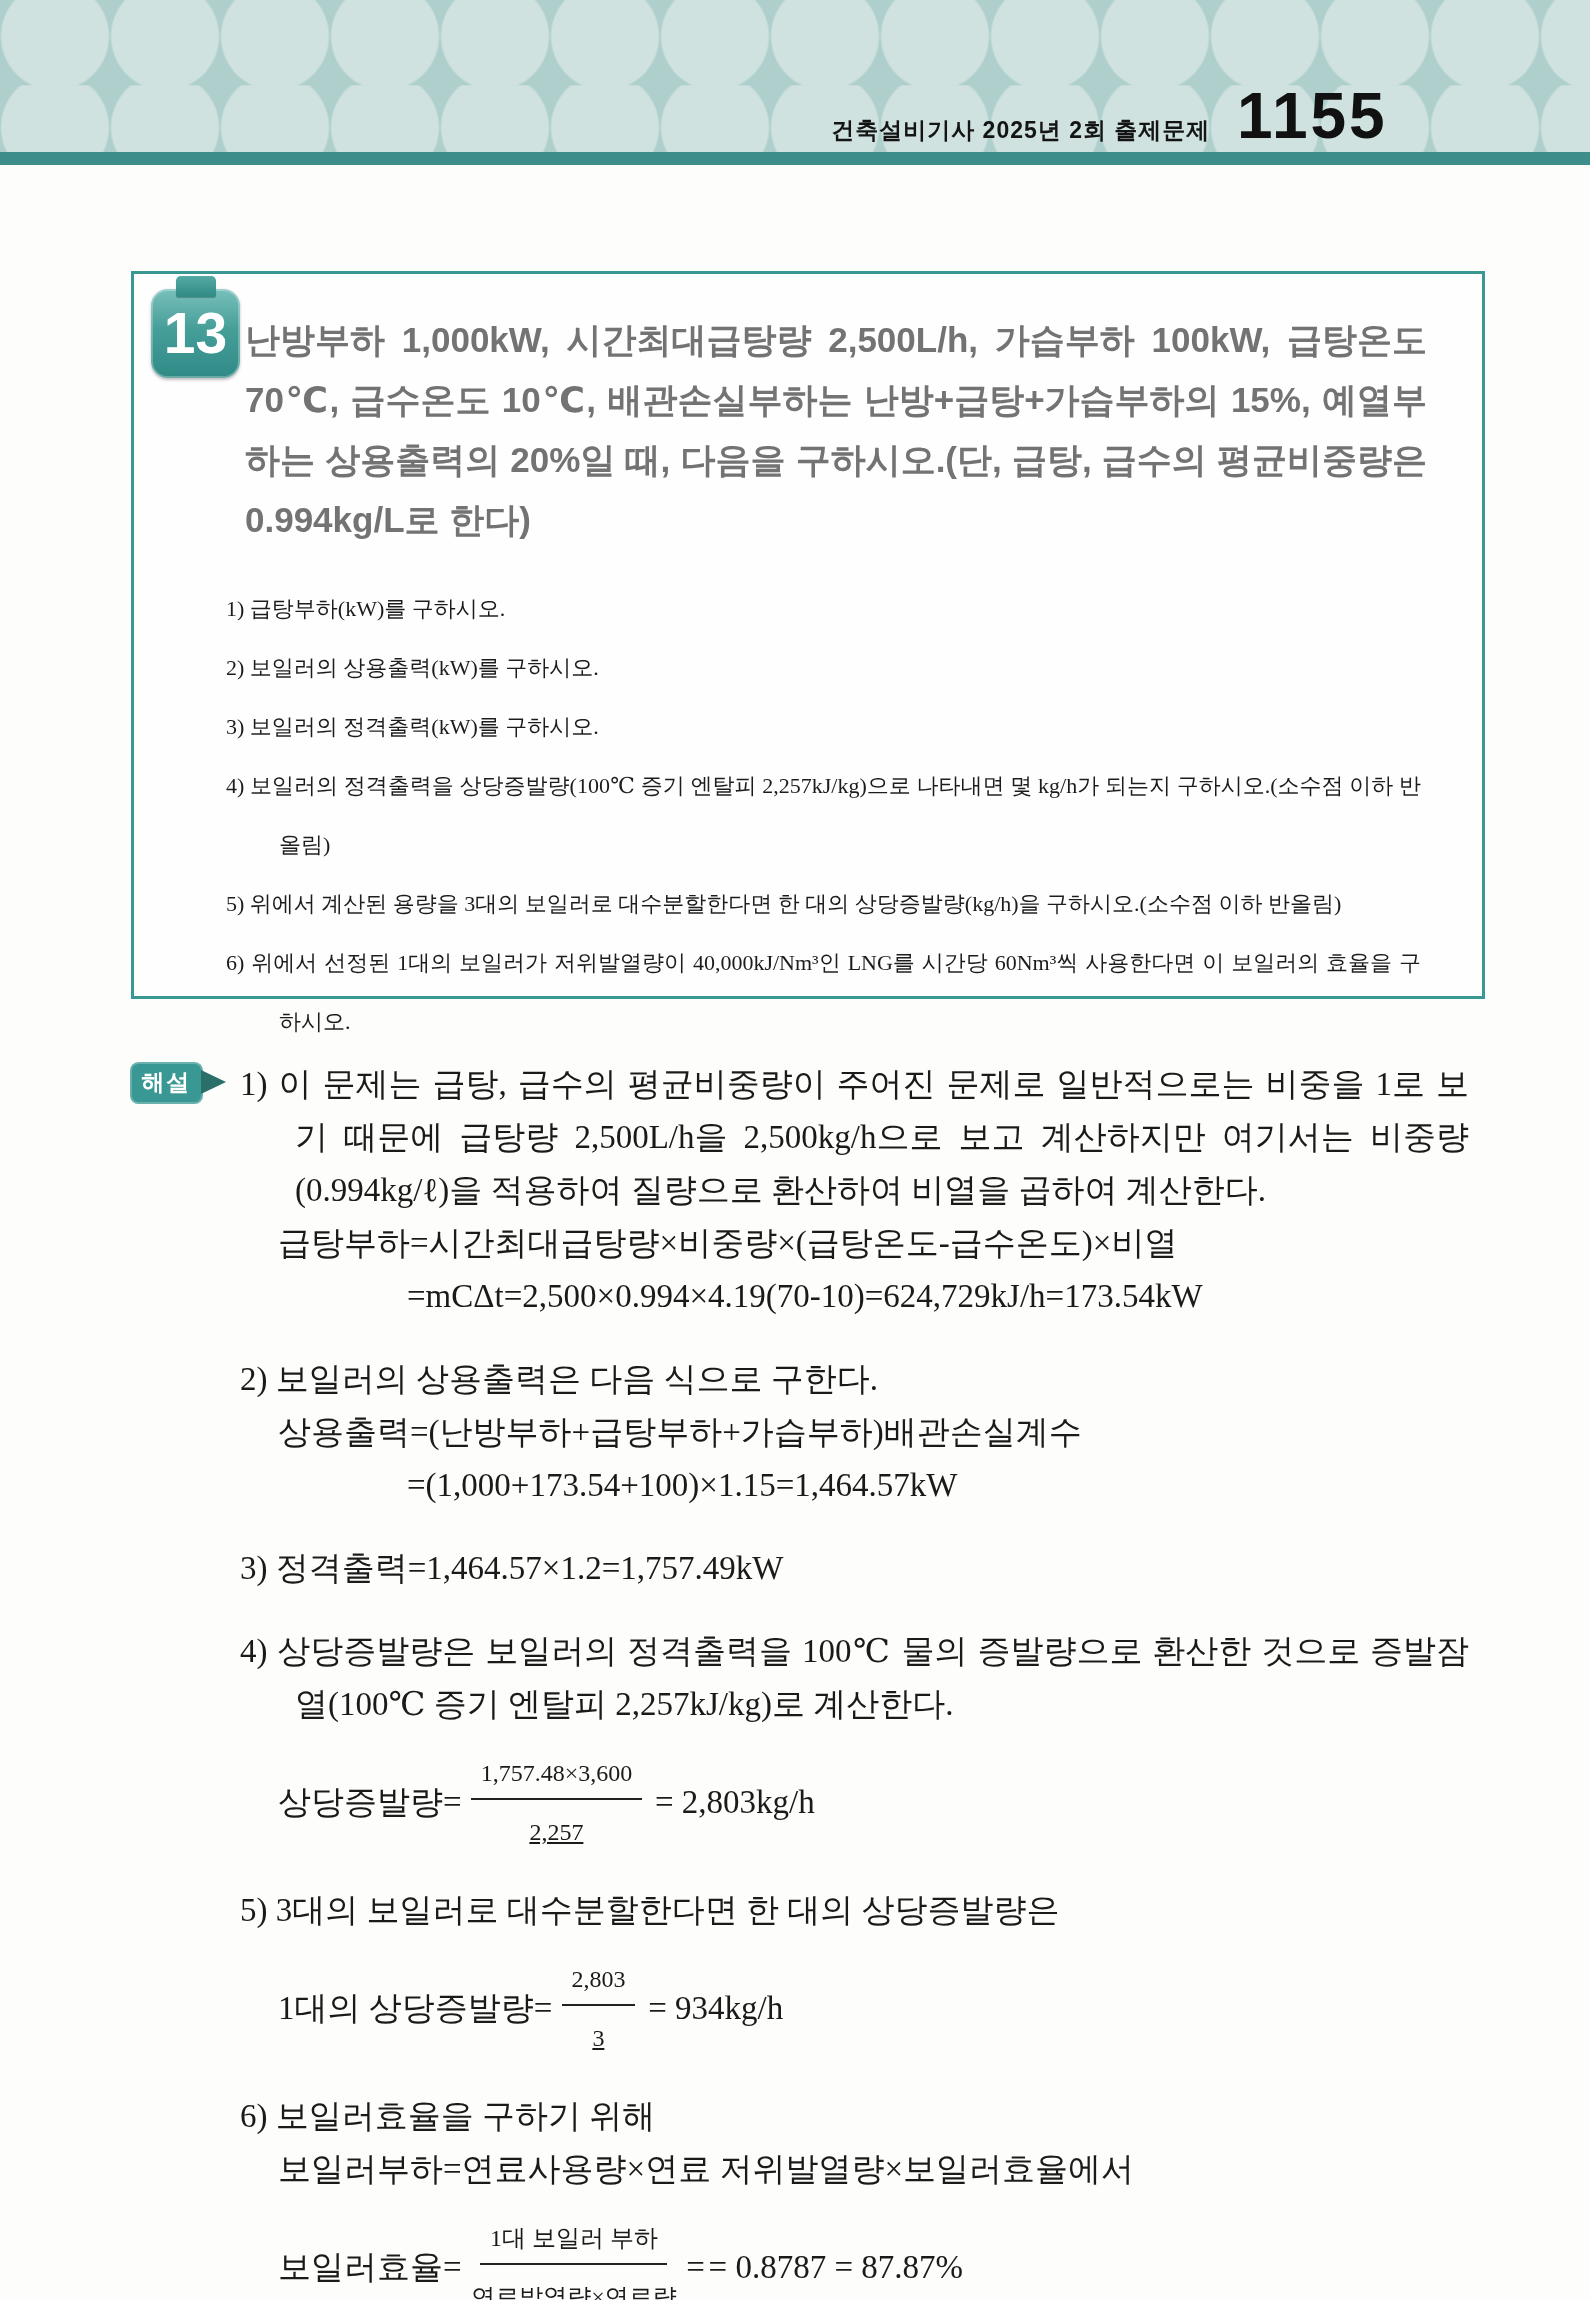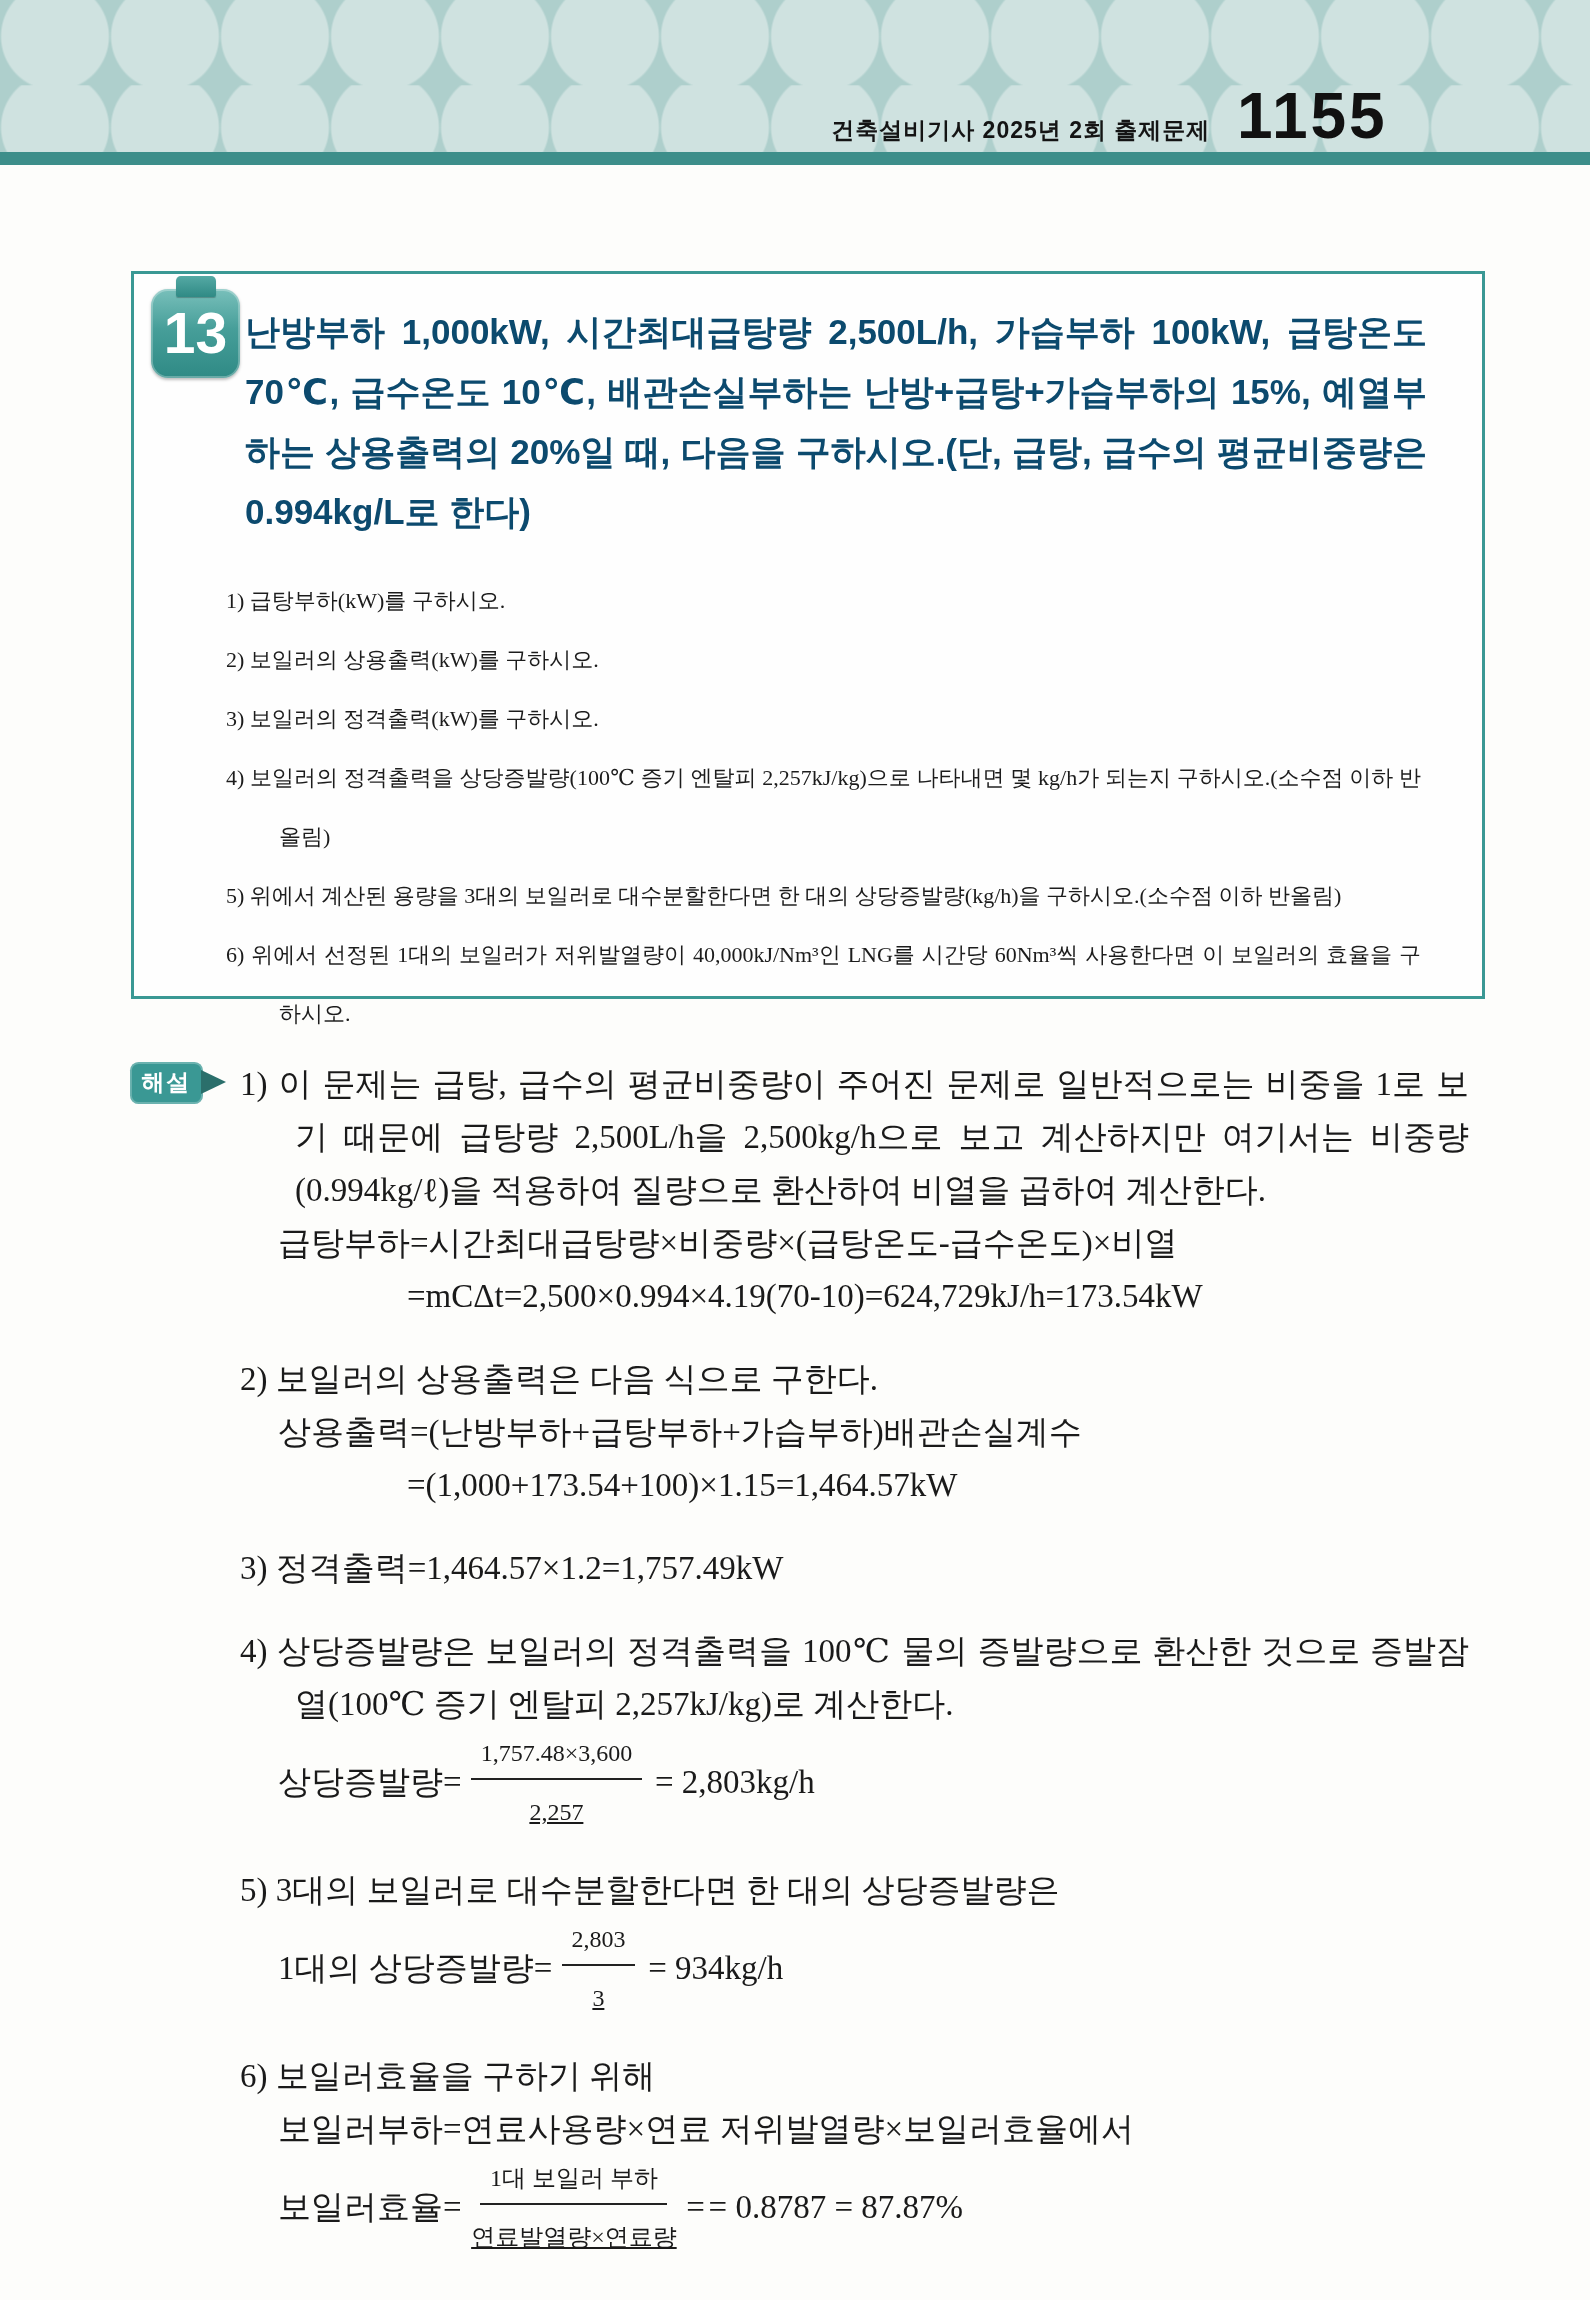--- a/index.html
+++ b/index.html
@@ -40,23 +40,23 @@
     box-shadow:inset 0 0 0 1.9px rgba(255,255,255,.28), 0 1.9px 2.9px rgba(0,0,0,.25);
   }
   .q-badge-tab{
     position:absolute;top:-13.3px;left:50%;transform:translateX(-50%);
     width:40px;height:21px;background:linear-gradient(180deg,#55a9a4,#2f8a85);
     border-radius:4.8px 4.8px 1.9px 1.9px;box-shadow:0 1px 1px rgba(0,0,0,.25);
   }
   .q-badge-num{font-family:"Liberation Sans","DejaVu Sans",sans-serif;font-weight:700;font-size:57px;color:#fff;line-height:1;}
 
   .q-body{
-    margin:0;padding:28px 55px 0 111px;
+    margin:0;padding:36px 55px 0 111px;
     font-family:"Liberation Sans","DejaVu Sans",sans-serif;font-weight:700;
-    font-size:35px;line-height:60px;text-align:justify;color:#0c4a6e;
+    font-size:35px;line-height:60px;text-align:justify;color:#737373;
   }
   .q-items{list-style:none;margin:28.5px 0 0;padding:0 61px 0 92px;font-size:22px;line-height:59px;}
   .q-item{padding-left:53px;text-indent:-53px;text-align:justify;}
 
   
   .solution{position:absolute;left:240px;top:1058px;width:1229px;font-size:33px;line-height:53px;color:#1a1a1a;}
   .sol-badge{
     position:absolute;left:-110px;top:3.8px;height:42px;
     background:#3a9894;color:#fff;border-radius:8.6px;
     display:flex;align-items:center;padding:0 11.4px;
@@ -65,21 +65,21 @@
   }
   .sol-badge-arrow{
     position:absolute;right:-23px;top:8.6px;width:0;height:0;
     border-top:12.4px solid transparent;border-bottom:12.4px solid transparent;
     border-left:25px solid #2b6f6b;
   }
   .sol-part{margin:0 0 30px;}
   .sol-text{margin:0;padding-left:55px;text-indent:-55px;text-align:justify;}
   .sol-formula{margin:0;padding-left:38px;}
   .sol-formula.indent2{padding-left:167px;}
-  .fracline{display:flex;align-items:center;padding-left:38px;margin-top:0;}
+  .fracline{display:flex;align-items:center;padding-left:38px;margin-top:20px;}
   .frac{display:inline-flex;flex-direction:column;align-items:center;margin:0 9.5px;line-height:44px;font-size:24px;}
   .frac-num{padding:0 9.5px 2.9px;border-bottom:2.9px solid #222;white-space:nowrap;}
   .frac-den{padding-top:10px;white-space:nowrap;text-decoration:underline;}
   .frac-lead,.frac-eq,.frac-result{white-space:nowrap;}
   .frac-result{margin-left:3.8px;}
 </style>
 </head>
 <body>
 
 <div class="page">

